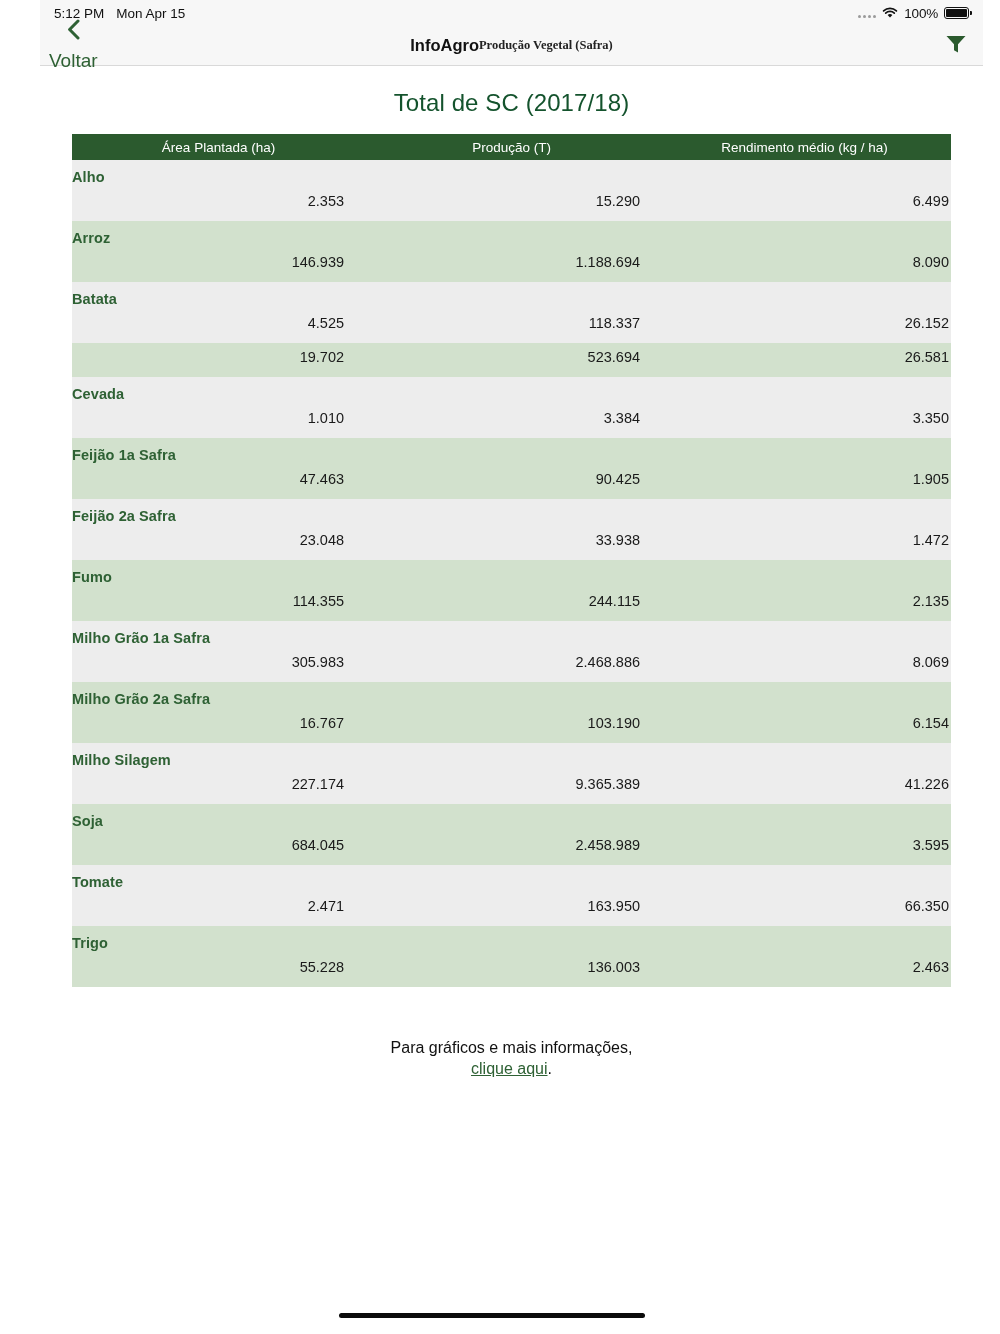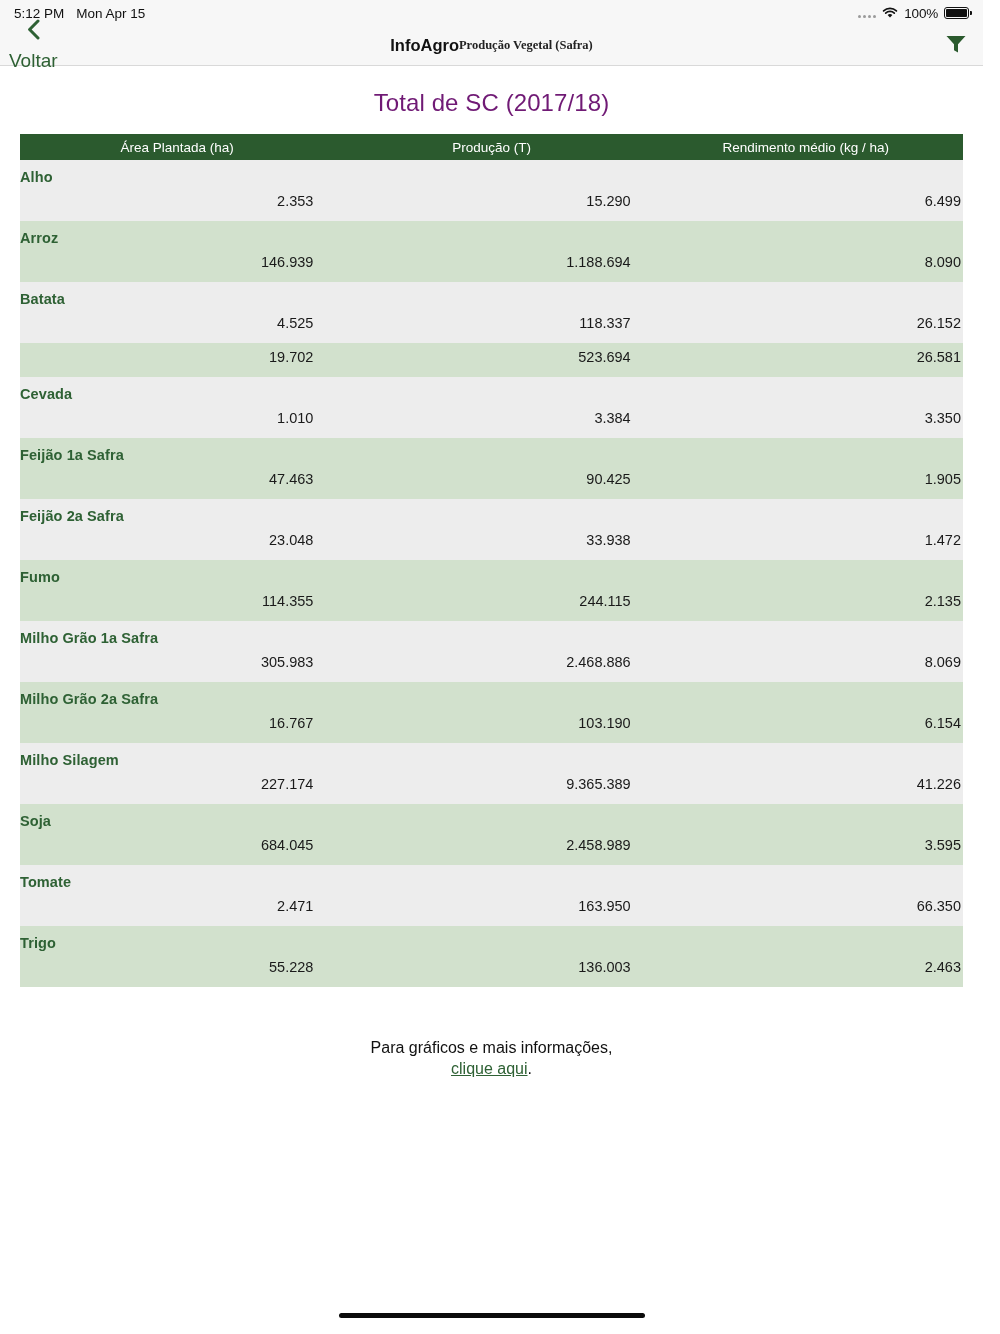--- a/index.html
+++ b/index.html
@@ -3,21 +3,21 @@
 <meta charset="utf-8">
 <title>InfoAgro</title>
 <style>
   * { margin:0; padding:0; box-sizing:border-box; }
   html, body {
     width:1000px; height:1334px;
     background:#ffffff;
     font-family:"Liberation Sans", sans-serif;
     -webkit-font-smoothing:antialiased;
   }
-  #app { position:relative; width:983px; height:1334px; overflow:hidden; background:#fff; }
+  #app { position:relative; width:983px; height:1334px; overflow:hidden; background:#fff;padding-left:40px; }
 
   
   .statusbar {
     height:26px; width:100%;
     display:flex; align-items:center;
     padding:0 14px;
     font-size:13.5px; color:#111;
     background:#F7F7F7;
   }
   .sb-left { display:flex; align-items:center; gap:12px; font-weight:400; }
@@ -59,27 +59,27 @@
   .nav-title { font-size:16.5px; font-weight:700; color:#111; line-height:1.12; }
   .nav-sub { font-size:12.5px; font-weight:700; color:#222; line-height:1.25; margin-top:1px;font-family:Liberation Serif, serif; }
   .filter-btn {
     margin-left:auto; padding-right:16px; cursor:pointer;
     display:flex; align-items:center;
   }
 
   
   .page-title {
     text-align:center;
-    font-size:24px; font-weight:400; color:#701a75;
+    font-size:24px; font-weight:400; color:#14532d;
     margin-top:23px; margin-bottom:17px;
     letter-spacing:0.1px;
   }
 
   
-  .table { margin:0 20px; }
+  .table { margin:0 32px; }
   .thead {
     background:#2B5A2E;
     height:26px;
     display:flex; align-items:center;
   }
   .thead .th {
     font-size:13.5px; color:#ffffff; text-align:center;
   }
   .col1 { width:33.34%; }
   .col2 { width:33.33%; }

